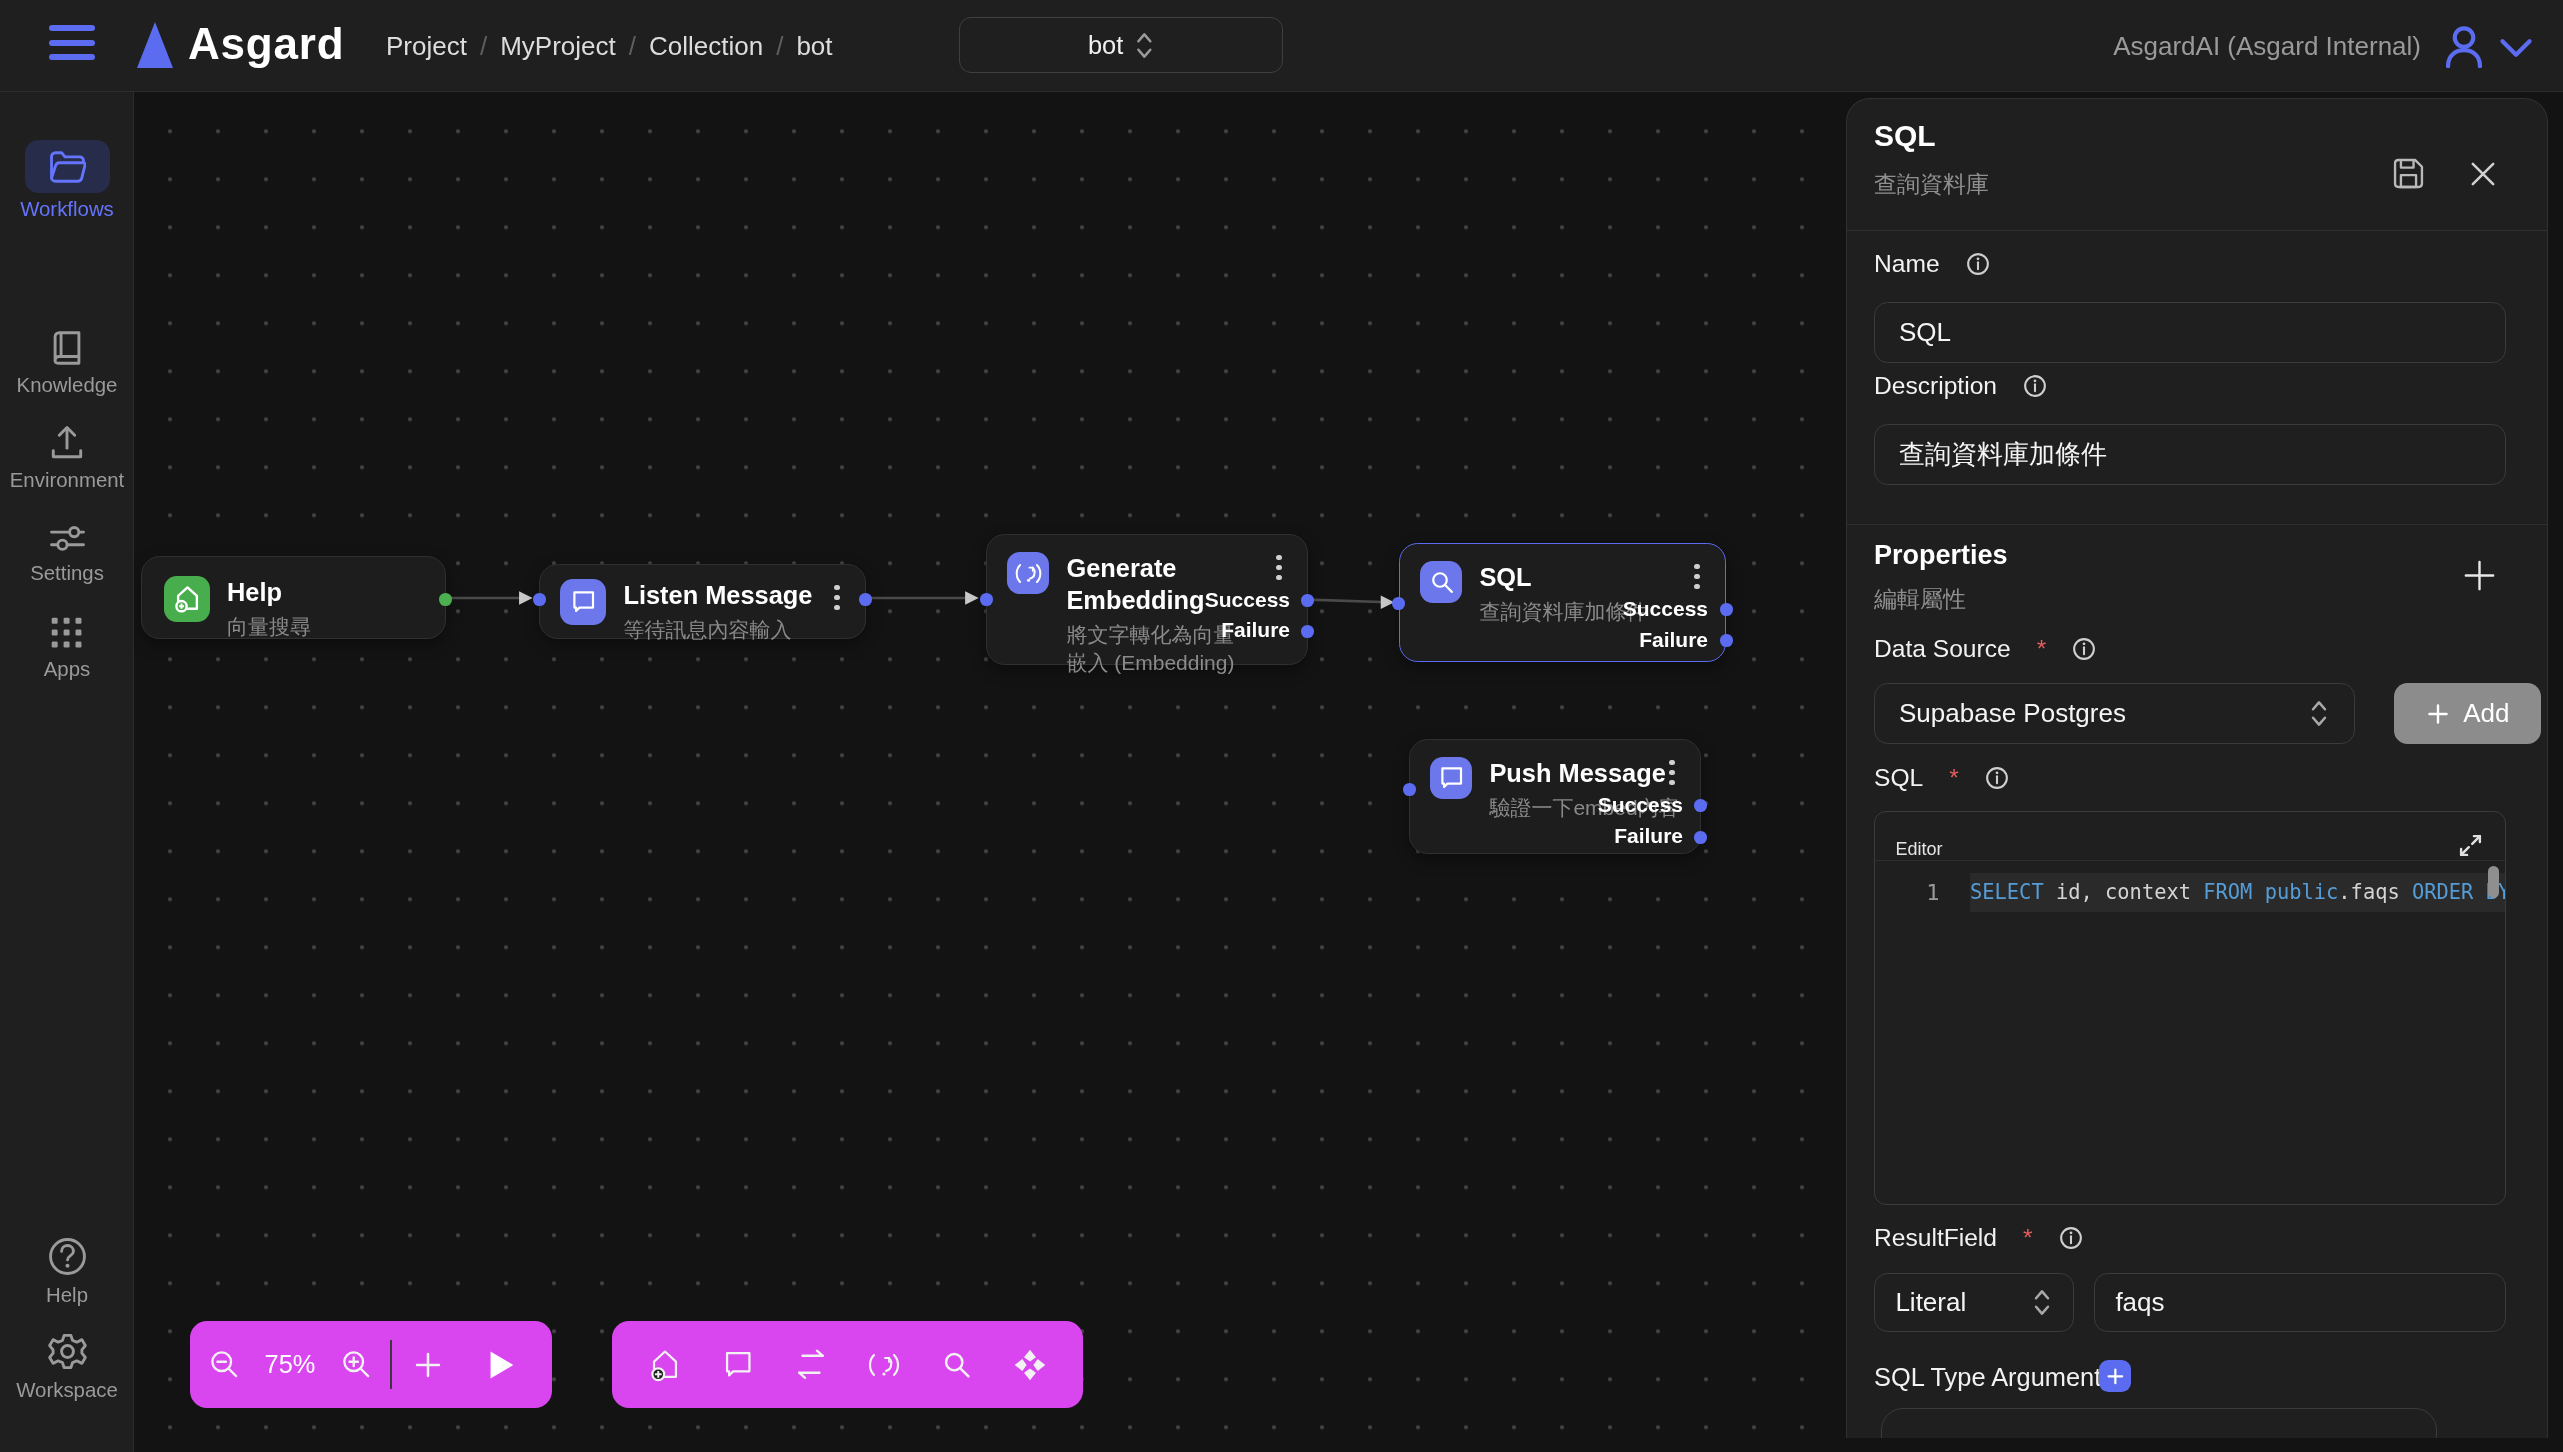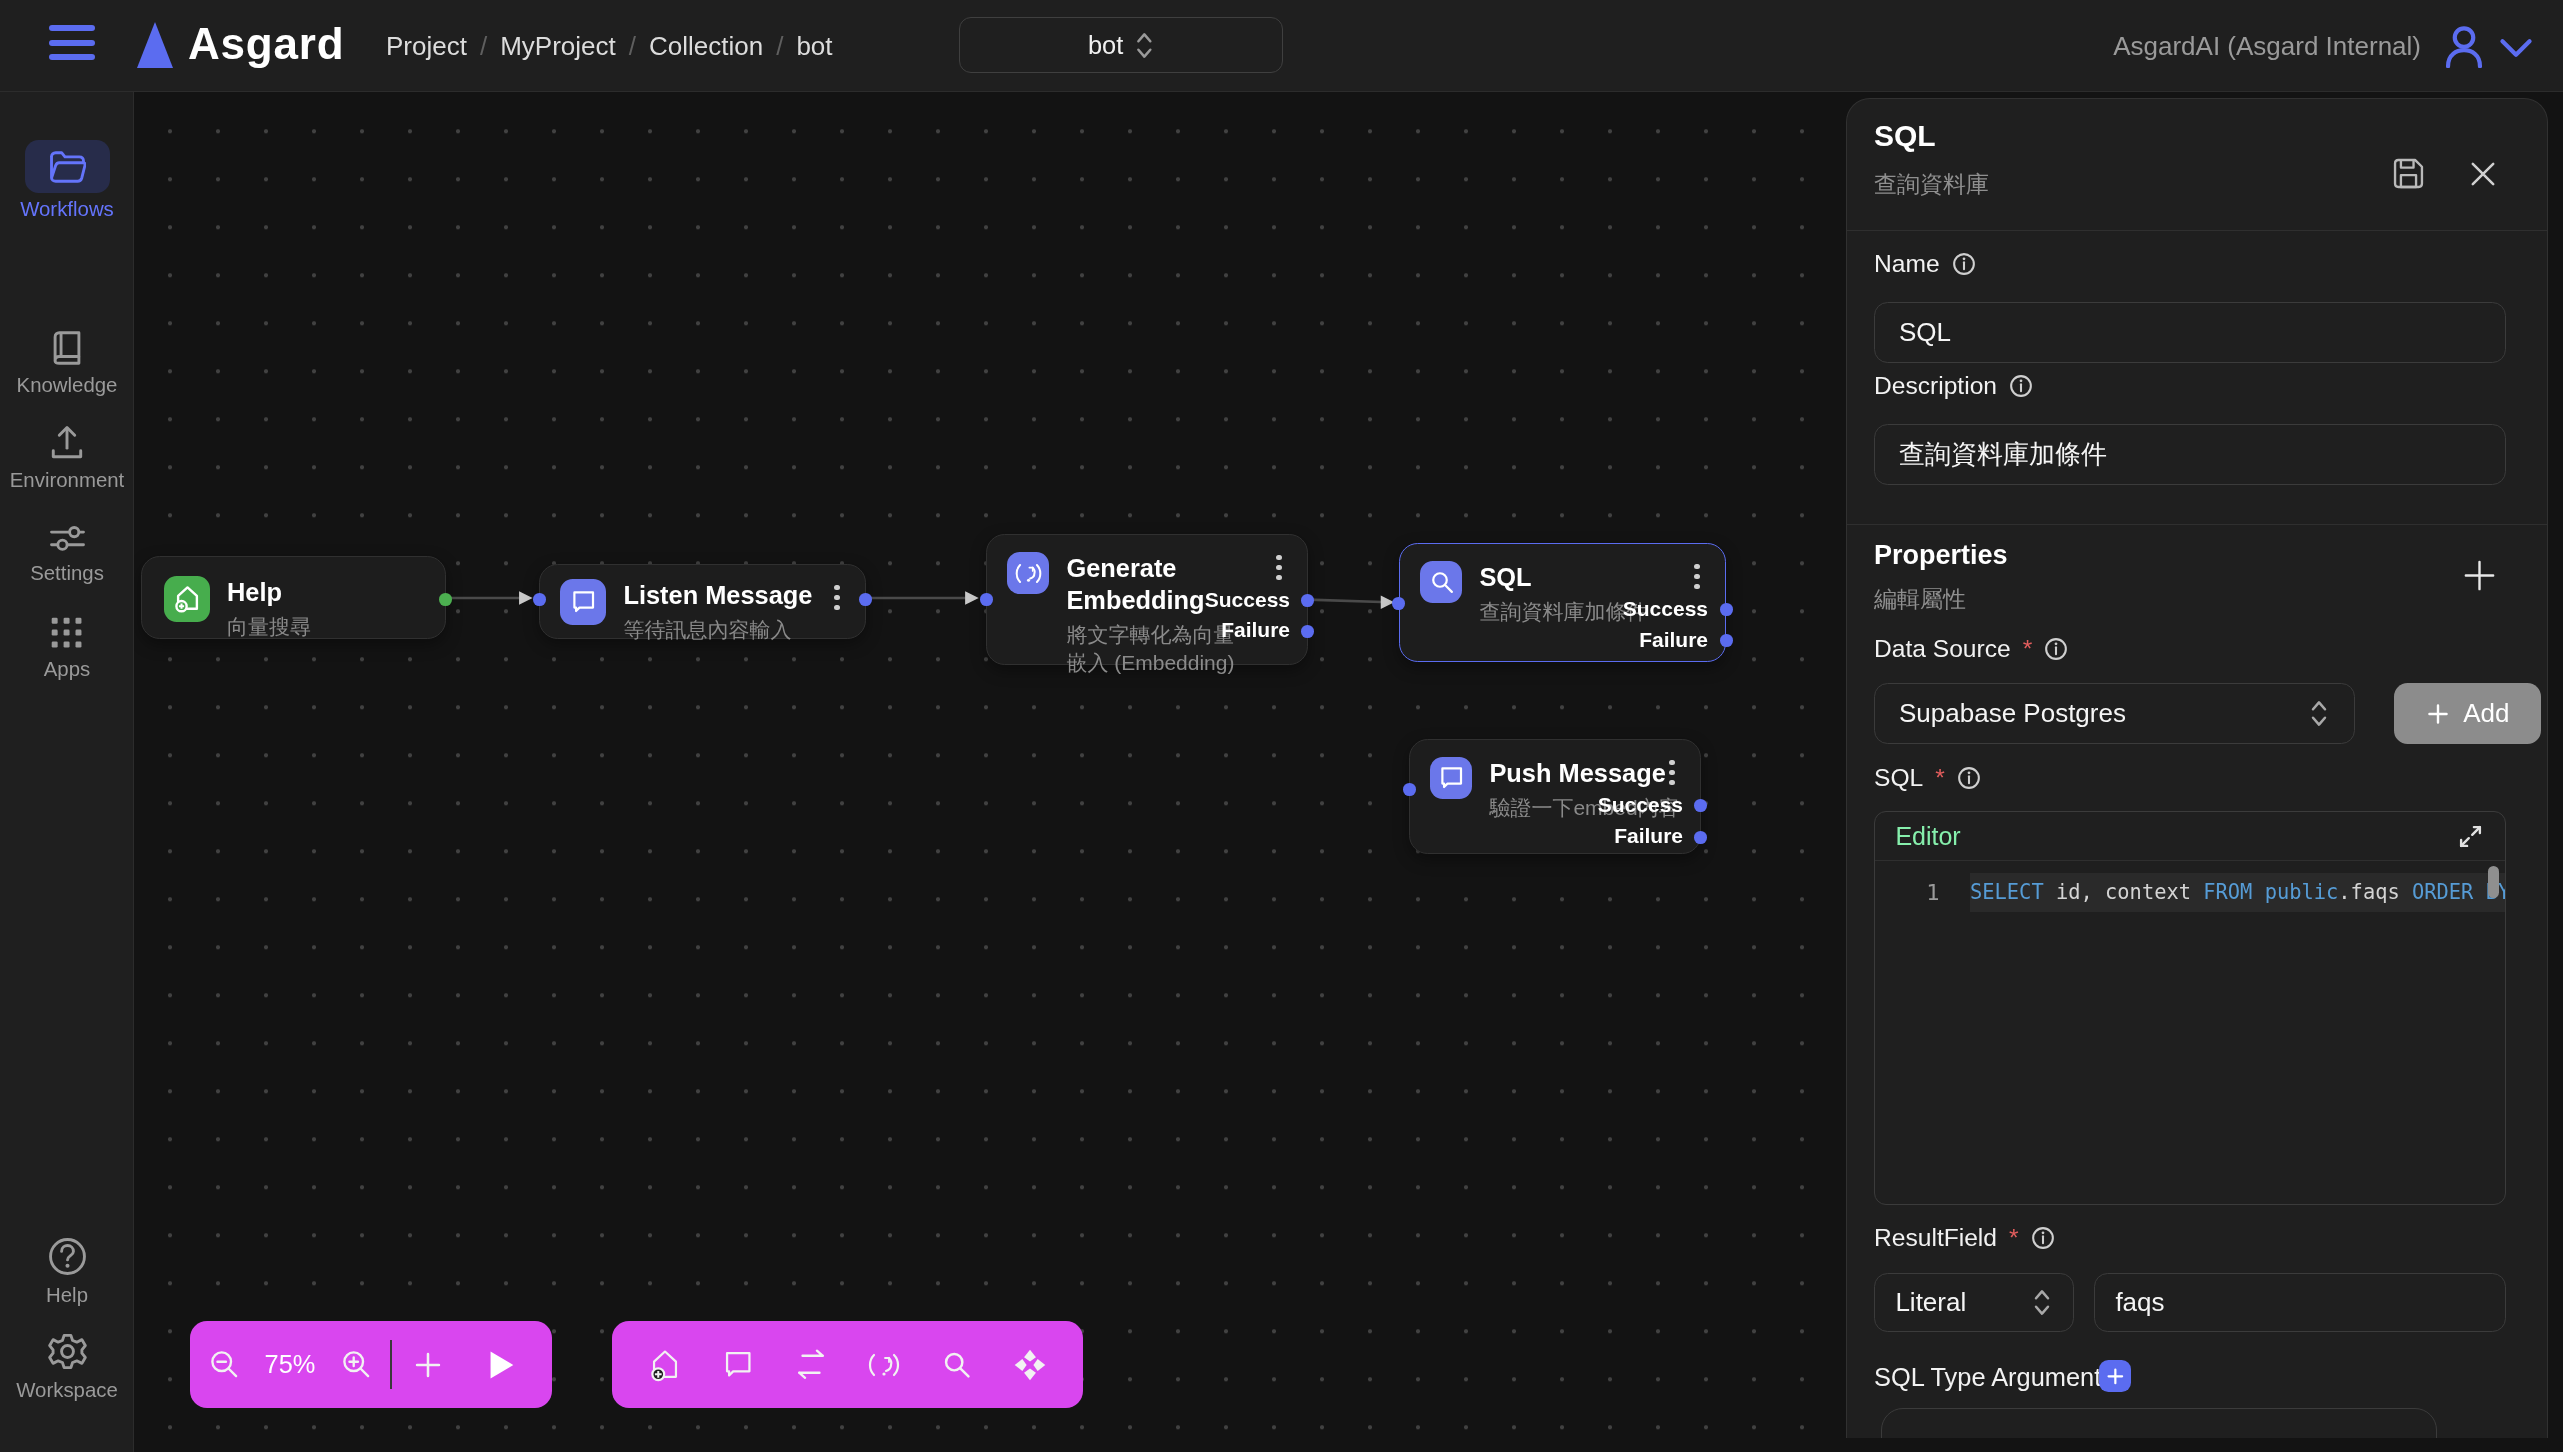--- a/index.html
+++ b/index.html
@@ -67,41 +67,41 @@
   
   #panel { position:absolute; left:1846px; top:98px; width:702px; height:1340px;
     background:#1f1f1f; border:0.8px solid #313131; border-bottom:none; border-radius:24px 24px 0 0;
     overflow:hidden; z-index:35; }
   .p-title { position:absolute; left:27px; top:20.4px; font-size:30px; font-weight:700; color:#ffffff; }
   .p-sub { position:absolute; left:27px; top:70px; font-size:23px; color:#8f8f8f; }
   .p-save { position:absolute; left:543px; top:56px; width:37px; height:37px; color:#b9b9b9; cursor:pointer; }
   .p-close { position:absolute; left:619px; top:58px; width:34px; height:34px; color:#cfcfcf; cursor:pointer; }
   .p-div { position:absolute; left:0; width:702px; height:0.8px; background:#2f2f2f; }
 
-  .f-label { position:absolute; left:27px; display:flex; align-items:center; gap:12px;
+  .f-label { position:absolute; left:27px; display:flex; align-items:center; gap:26px;
     font-size:24.6px; color:#f2f2f2; }
   .req { color:#e25d5d; font-size:24.6px; }
   .info { width:24px; height:24px; color:#cfcfcf; }
   .f-input { position:absolute; left:27px; width:632px; height:61px; border:0.8px solid #3b3b3b;
     border-radius:13.6px; background:#1f1f1f; color:#f5f5f5; font-size:26px; padding:0 24px;
     display:flex; align-items:center; }
   .sel-caret { width:22px; height:29px; color:#a8a8a8; margin-left:auto; }
 
   .sec-title { position:absolute; left:27px; font-size:27px; font-weight:700; color:#ffffff; }
   .sec-sub { position:absolute; left:27px; font-size:23px; color:#8f8f8f; }
   .plus-lg { position:absolute; left:612px; width:41px; height:41px; color:#e8e8e8; cursor:pointer; }
 
   .add-btn { position:absolute; left:547px; width:147px; height:61px; background:#8c8c8c;
     border-radius:13.6px; display:flex; align-items:center; justify-content:center; gap:13.6px;
     color:#ffffff; font-size:26px; cursor:pointer; }
 
   #editor { position:absolute; left:27px; top:712px; width:632px; height:394px;
     border:0.8px solid #3b3b3b; border-radius:12px; overflow:hidden; }
-  .ed-head { height:49px; display:flex; align-items:center; padding:0 20.4px;
-    border-bottom:0.8px solid #2f2f2f; font-size:25px; color:#86efac; }
+  .ed-head { height:49px; display:flex; align-items:flex-end; padding:0 20.4px;
+    border-bottom:0.8px solid #2f2f2f; font-size:18px; color:#e5e5e5; }
   .ed-expand { margin-left:auto; width:29px; height:29px; color:#e0e0e0; cursor:pointer; }
   .code-line { display:flex; margin-top:12px; height:39px; font-family:"DejaVu Sans Mono","Liberation Mono",monospace; }
   .gutter { width:95px; text-align:right; padding-right:30.5px; font-size:22px; line-height:39px; color:#9a9a9a; }
   .code { flex:1; background:#2a2a2a; white-space:pre; overflow:hidden; font-size:20.4px; line-height:39px; }
   .tok-kw { color:#569cd6; } .tok-id { color:#d4d4d4; }
   .ed-thumb { position:absolute; right:6px; top:54px; width:11px; height:32px; border-radius:6px; background:#8f8f8f; }
 
   .mini-sel { position:absolute; border:0.8px solid #3b3b3b; border-radius:13.6px; height:59px;
     display:flex; align-items:center; padding:0 20.4px; font-size:26px; color:#f5f5f5; }
   .plus-chip { position:absolute; width:32px; height:32px; background:#5b6cf0; border-radius:9.3px;

